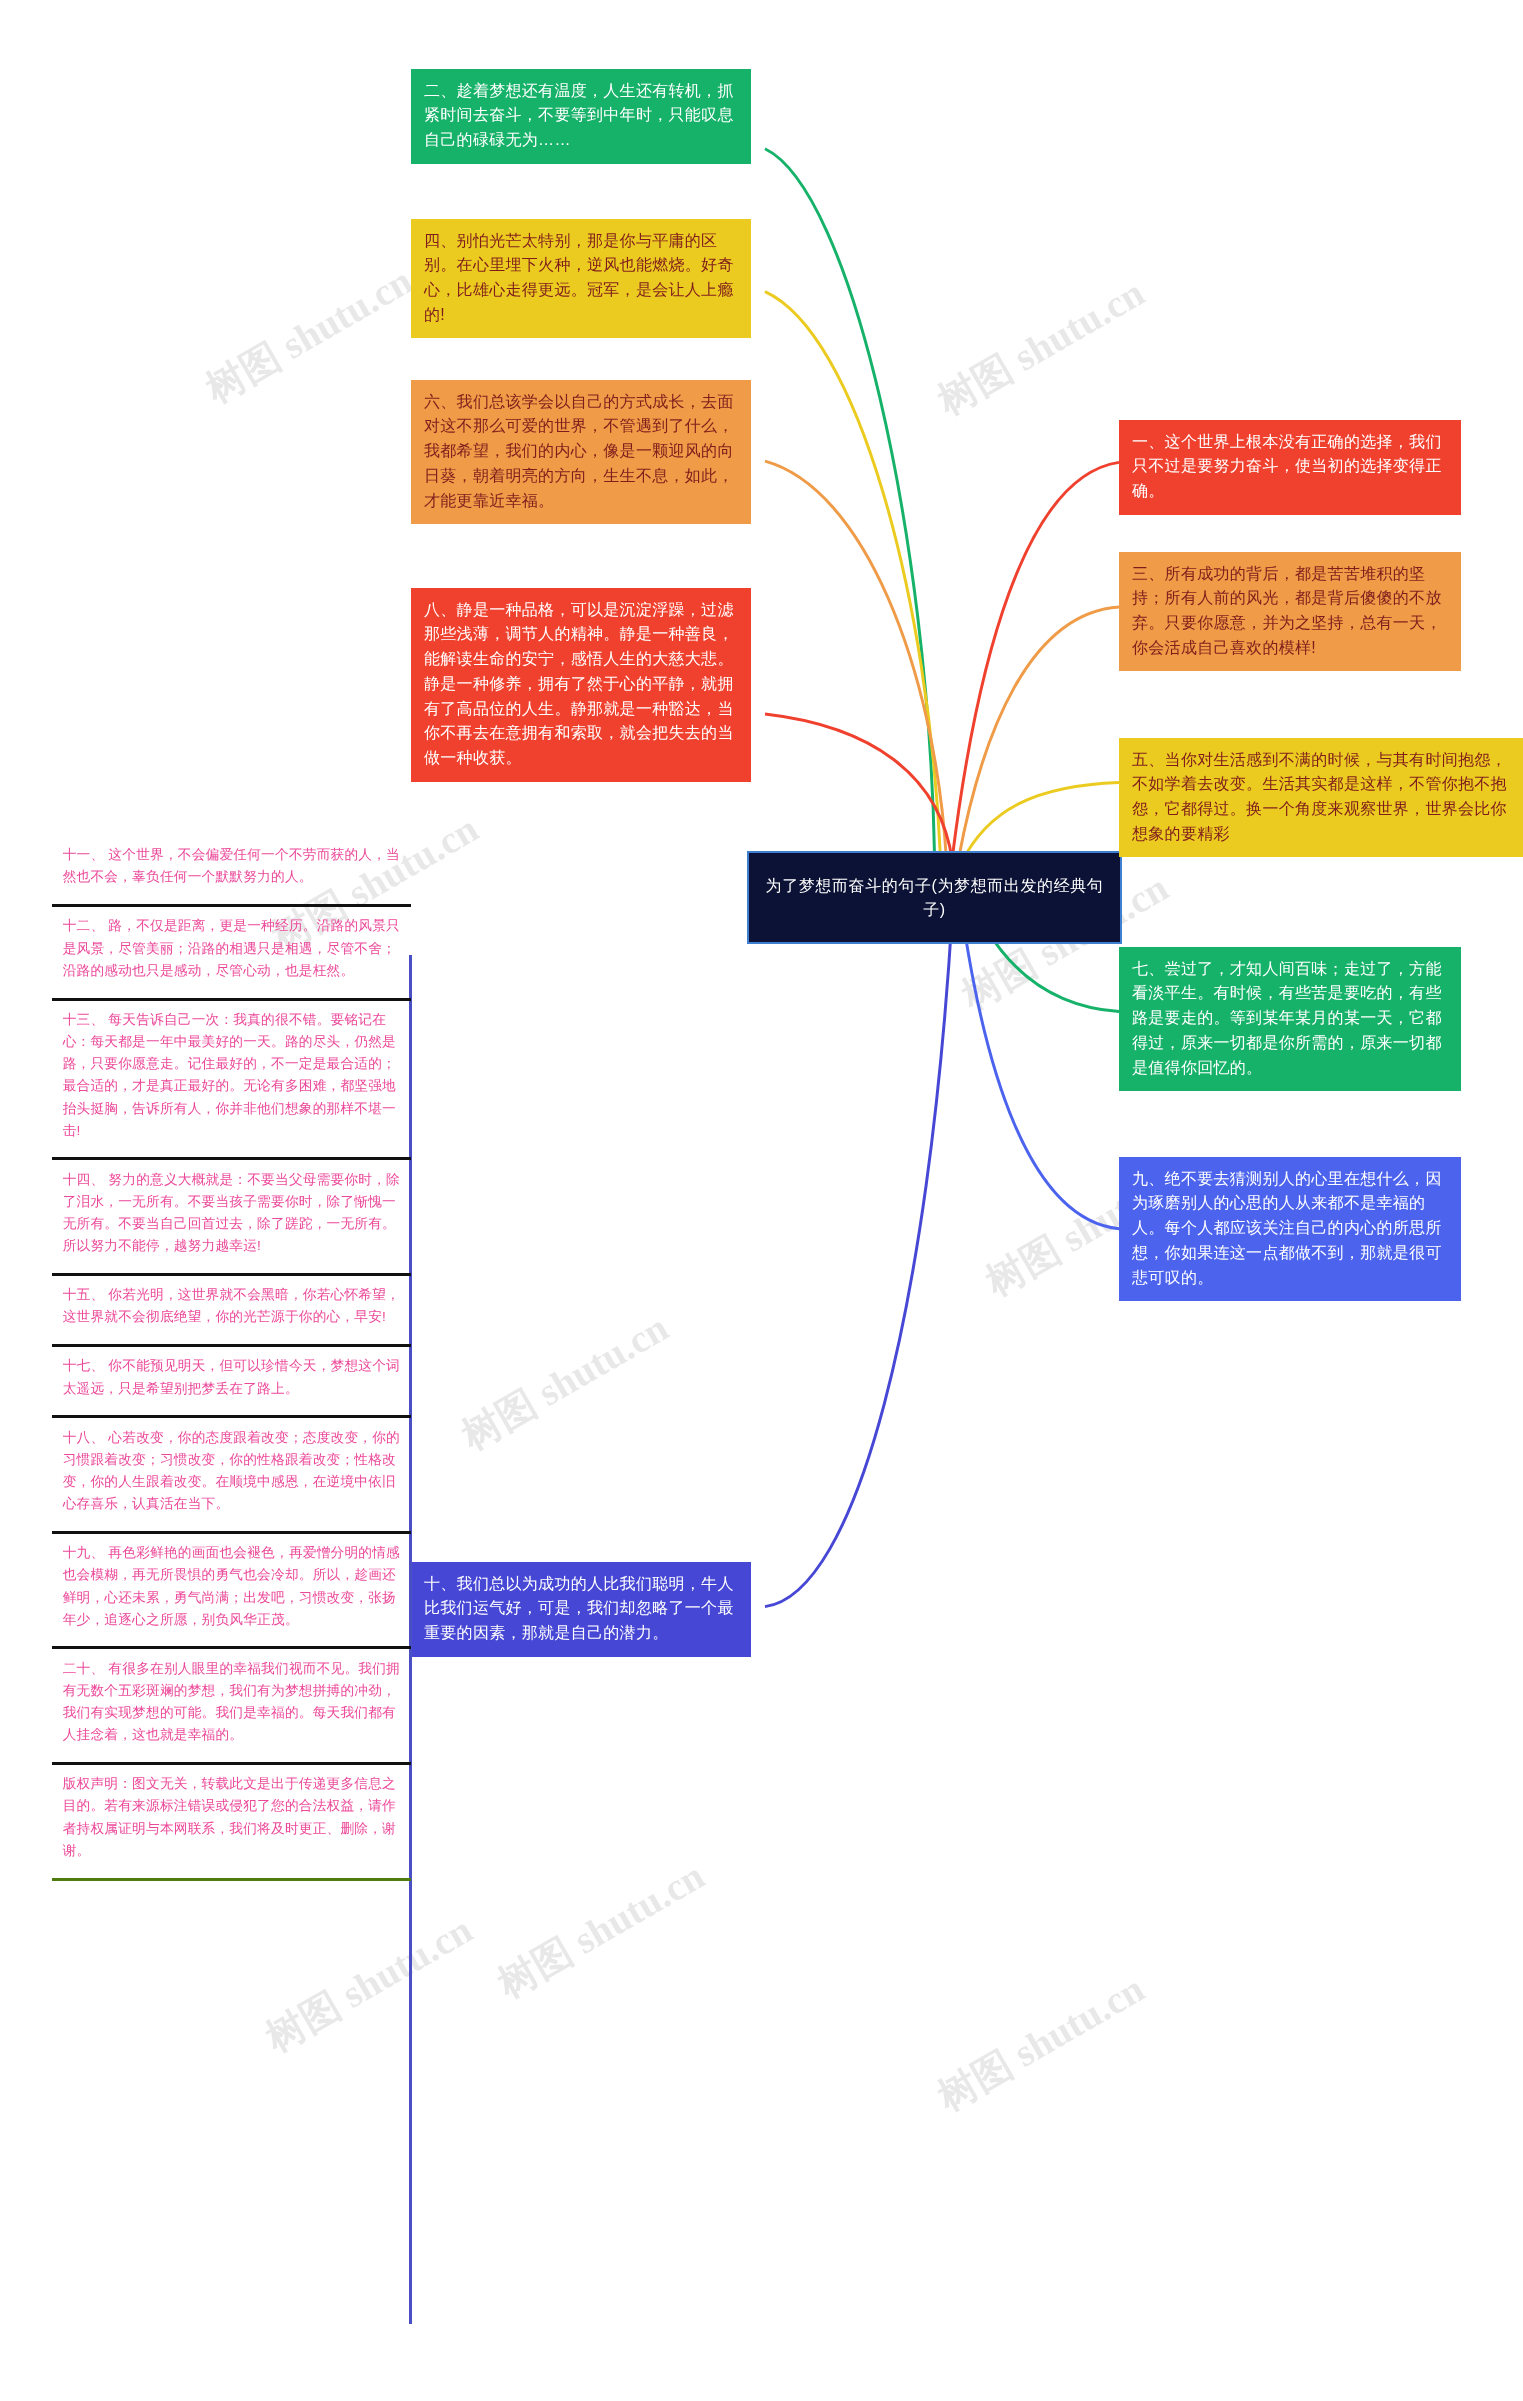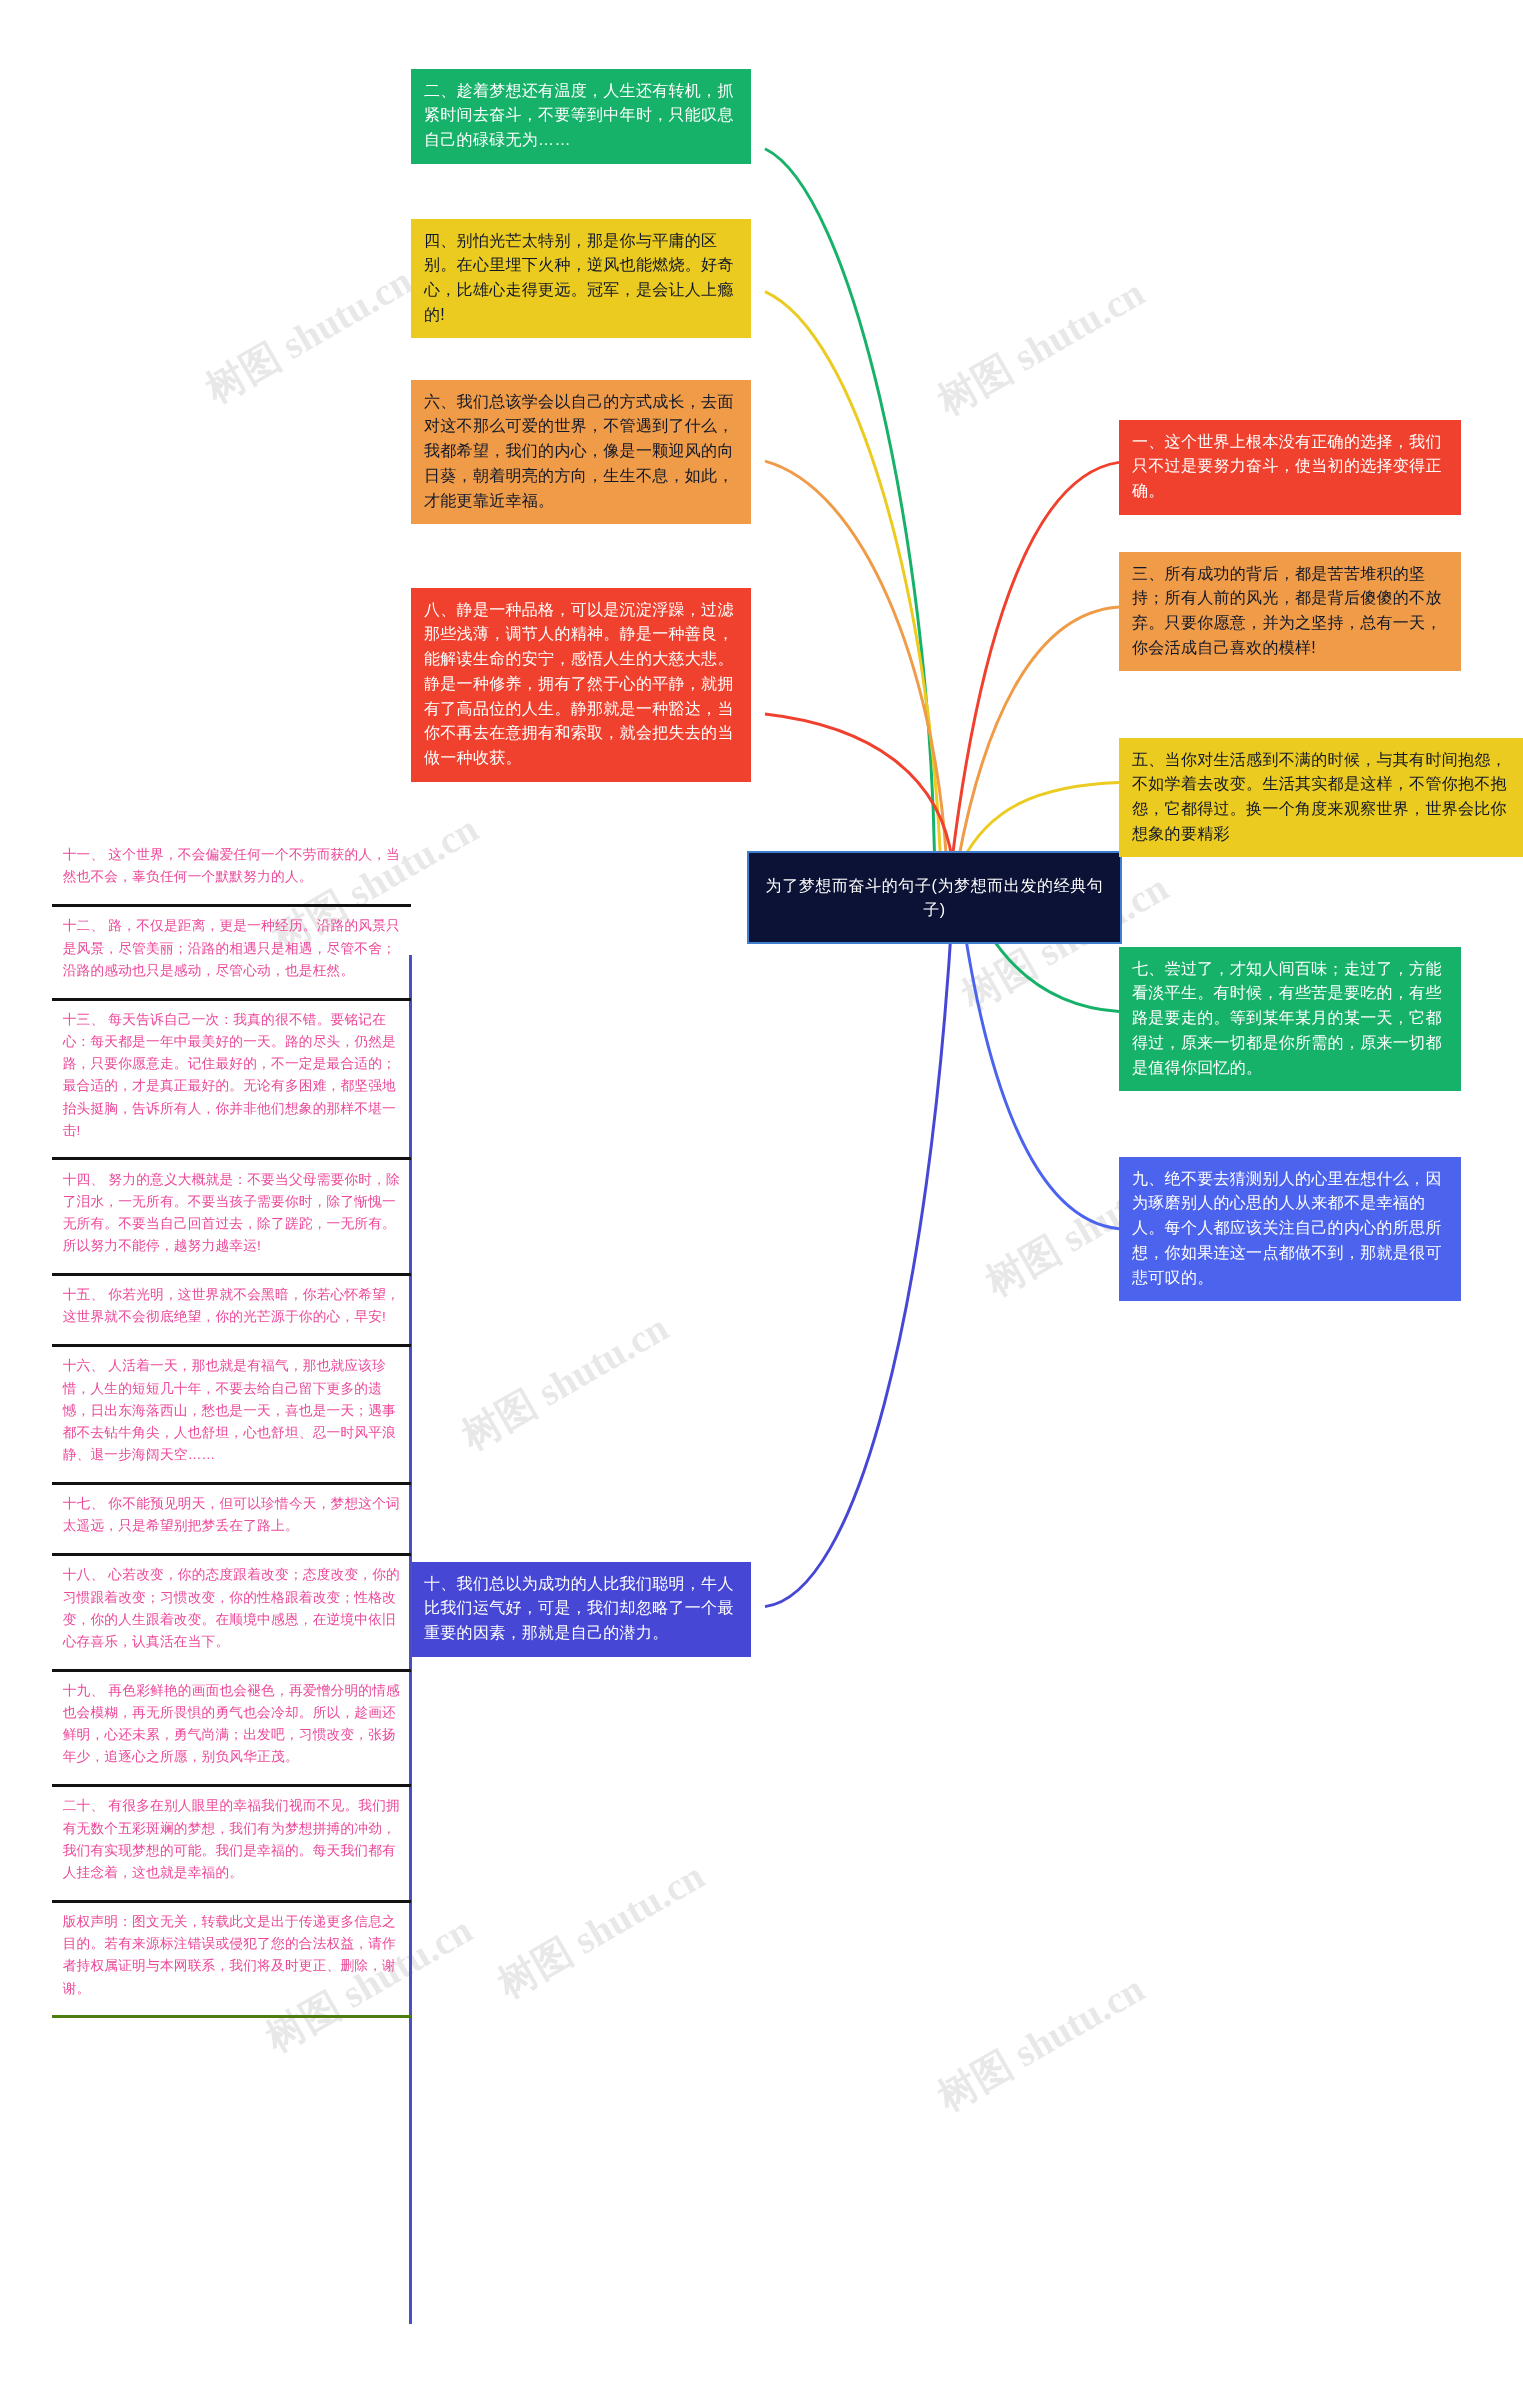--- a/index.html
+++ b/index.html
@@ -24,21 +24,21 @@
   
   .node{
     position:absolute;box-sizing:border-box;
     padding:9.5px 12px 10.7px 13px;
     line-height:1.55;
     letter-spacing:0.3px;
     word-break:break-all;
   }
   .node.colored{font-size:16px;font-weight:400;}
   .node.light-text{color:#ffffff;}
-  .node.dark-text{color:#0f172a;}
+  .node.dark-text{color:#7f1d1d;}
 
   
   #root-node{
     position:absolute;
     left:747px;top:819px;width:375px;height:93px;
     background:#0b1235;border:2.4px solid #3e7fd0;
     color:#ffffff;font-size:16px;line-height:1.45;
     display:flex;align-items:center;justify-content:center;
     text-align:center;padding:6px 15.5px;box-sizing:border-box;
     letter-spacing:0.6px;
@@ -137,20 +137,19 @@
 </div>
 
 <div id="left-rail"></div>
 
 <div id="left-list">
   <div class="txt-item"><span>十一、 这个世界，不会偏爱任何一个不劳而获的人，当然也不会，辜负任何一个默默努力的人。</span></div>
   <div class="txt-item"><span>十二、 路，不仅是距离，更是一种经历。沿路的风景只是风景，尽管美丽；沿路的相遇只是相遇，尽管不舍；沿路的感动也只是感动，尽管心动，也是枉然。</span></div>
   <div class="txt-item"><span>十三、 每天告诉自己一次：我真的很不错。要铭记在心：每天都是一年中最美好的一天。路的尽头，仍然是路，只要你愿意走。记住最好的，不一定是最合适的；最合适的，才是真正最好的。无论有多困难，都坚强地抬头挺胸，告诉所有人，你并非他们想象的那样不堪一击!</span></div>
   <div class="txt-item"><span>十四、 努力的意义大概就是：不要当父母需要你时，除了泪水，一无所有。不要当孩子需要你时，除了惭愧一无所有。不要当自己回首过去，除了蹉跎，一无所有。所以努力不能停，越努力越幸运!</span></div>
   <div class="txt-item"><span>十五、 你若光明，这世界就不会黑暗，你若心怀希望，这世界就不会彻底绝望，你的光芒源于你的心，早安!</span></div>
-  <div class="txt-item"><span>十六、 人活着一天，那也就是有福气，那也就应该珍惜，人生的短短几十年，不要去给自己留下更多的遗憾，日出东海落西山，愁也是一天，喜也是一天；遇事都不去钻牛角尖，人也舒坦，心也舒坦、忍一时风平浪静、退一步海阔天空……</span></div>
   <div class="txt-item"><span>十七、 你不能预见明天，但可以珍惜今天，梦想这个词太遥远，只是希望别把梦丢在了路上。</span></div>
   <div class="txt-item"><span>十八、 心若改变，你的态度跟着改变；态度改变，你的习惯跟着改变；习惯改变，你的性格跟着改变；性格改变，你的人生跟着改变。在顺境中感恩，在逆境中依旧心存喜乐，认真活在当下。</span></div>
   <div class="txt-item"><span>十九、 再色彩鲜艳的画面也会褪色，再爱憎分明的情感也会模糊，再无所畏惧的勇气也会冷却。所以，趁画还鲜明，心还未累，勇气尚满；出发吧，习惯改变，张扬年少，追逐心之所愿，别负风华正茂。</span></div>
   <div class="txt-item"><span>二十、 有很多在别人眼里的幸福我们视而不见。我们拥有无数个五彩斑斓的梦想，我们有为梦想拼搏的冲劲，我们有实现梦想的可能。我们是幸福的。每天我们都有人挂念着，这也就是幸福的。</span></div>
   <div class="txt-item"><span>版权声明：图文无关，转载此文是出于传递更多信息之目的。若有来源标注错误或侵犯了您的合法权益，请作者持权属证明与本网联系，我们将及时更正、删除，谢谢。</span></div>
 </div>
 
 
 </body></html>

